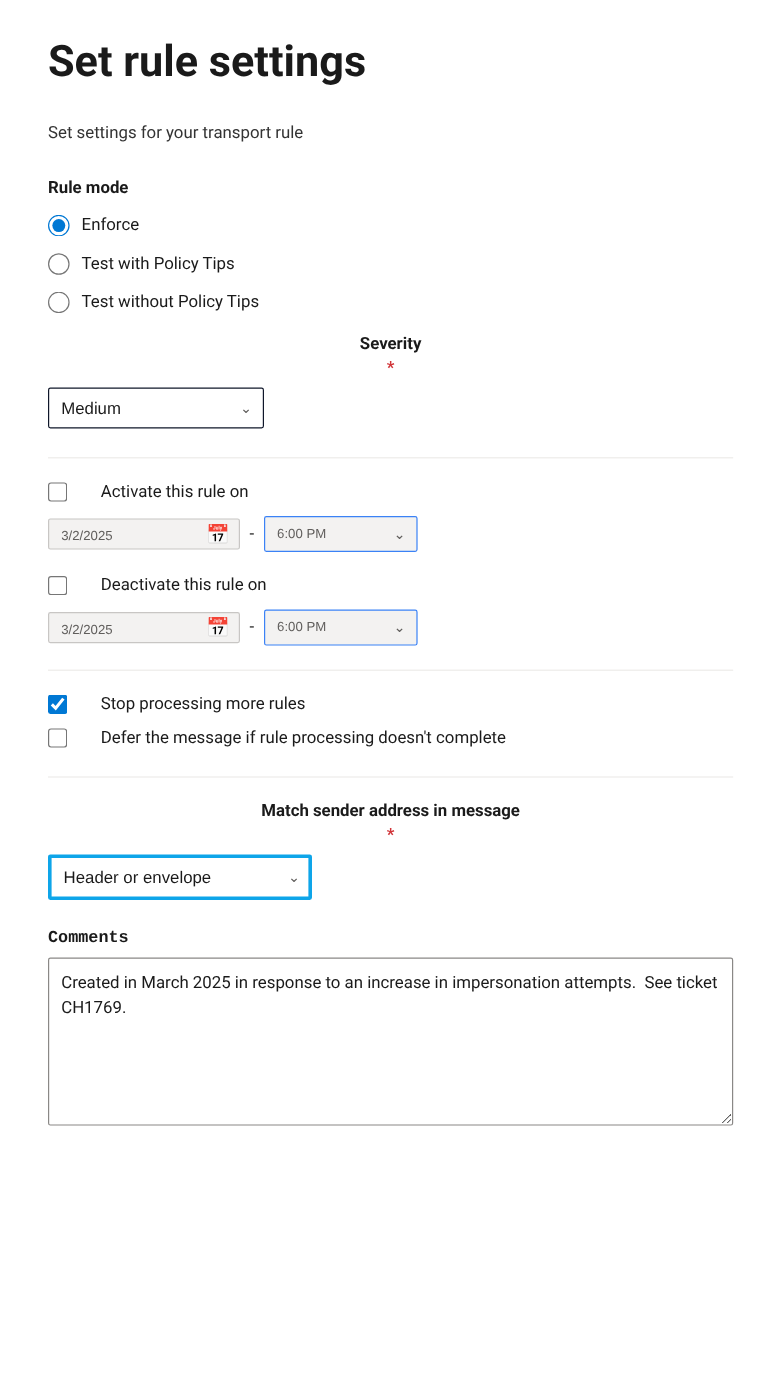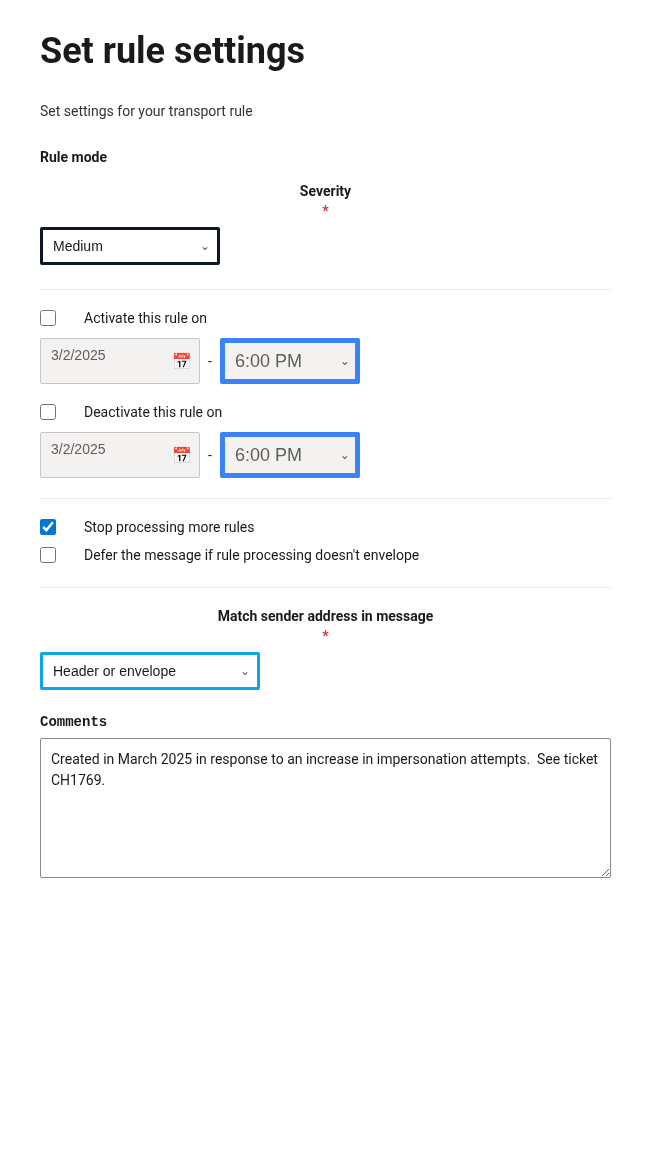--- a/index.html
+++ b/index.html
@@ -90,21 +90,21 @@
 
     .select-wrapper {
       position: relative;
       display: inline-block;
     }
 
     .select-wrapper select {
       appearance: none;
       -webkit-appearance: none;
       background: #ffffff;
-      border: 3px solid #0f172a;
+      border: 1px solid #0f172a;
       border-radius: 2px;
       padding: 8px 36px 8px 10px;
       font-size: 14px;
       color: #1a1a1a;
       cursor: pointer;
       width: 180px;
     }
 
     .select-arrow {
       position: absolute;
@@ -151,22 +151,22 @@
     .date-input-wrapper {
       position: relative;
       display: flex;
       align-items: center;
     }
 
     .date-input {
       border: 1px solid #c8c6c4;
       background: #f3f2f1;
       border-radius: 2px;
-      padding: 8px 36px 20px 10px;
-      font-size: 14px;
+      padding: 8px 36px 4px 10px;
+      font-size: 11px;
       color: #605e5c;
       width: 160px;
     }
 
     .calendar-icon {
       position: absolute;
       right: 8px;
       top: 50%;
       transform: translateY(-50%);
       color: #605e5c;
@@ -181,27 +181,27 @@
 
     .time-select-wrapper {
       position: relative;
       display: inline-block;
     }
 
     .time-select-wrapper select {
       appearance: none;
       -webkit-appearance: none;
       background: #f3f2f1;
-      border: 5px solid #3b82f6;
+      border: 1px solid #3b82f6;
       border-radius: 2px;
       padding: 8px 36px 8px 10px;
-      font-size: 18px;
-      color: #605e5c;
-      cursor: pointer;
-      width: 140px;
+      font-size: 11px;
+      color: #605e5c;
+      cursor: pointer;
+      width: 128px;
     }
 
     .time-arrow {
       position: absolute;
       right: 10px;
       top: 50%;
       transform: translateY(-50%);
       pointer-events: none;
       font-size: 12px;
       color: #605e5c;
@@ -274,20 +274,34 @@
     }
   </style>
 </head>
 <body>
 
 <h1 class="page-title">Set rule settings</h1>
 <p class="subtitle">Set settings for your transport rule</p>
 
 <div class="rule-mode-section">
   <div class="section-label">Rule mode</div>
+  <div class="radio-group">
+    <label class="radio-item">
+      <input type="radio" name="rule-mode" checked="" style="">
+      <span class="radio-label">Enforce</span>
+    </label>
+    <label class="radio-item">
+      <input type="radio" name="rule-mode" style="">
+      <span class="radio-label">Test with Policy Tips</span>
+    </label>
+    <label class="radio-item">
+      <input type="radio" name="rule-mode" style="">
+      <span class="radio-label">Test without Policy Tips</span>
+    </label>
+  </div>
 </div>
 
 <div class="severity-section">
   <div class="field-label">
     <span>Severity</span>
     <span class="required-star">*</span>
   </div>
   <div class="select-wrapper">
     <select>
       <option>Low</option>
@@ -346,21 +360,21 @@
 
 <div class="divider"></div>
 
 <div class="stop-processing-section">
   <label class="checkbox-item">
     <input type="checkbox" checked="" style="">
     <span class="checkbox-label">Stop processing more rules</span>
   </label>
   <label class="checkbox-item">
     <input type="checkbox" style="">
-    <span class="checkbox-label">Defer the message if rule processing doesn't envelope</span>
+    <span class="checkbox-label">Defer the message if rule processing doesn't complete</span>
   </label>
 </div>
 
 <div class="divider"></div>
 
 <div class="match-sender-section">
   <div class="field-label">
     <span>Match sender address in message</span>
     <span class="required-star">*</span>
   </div>

